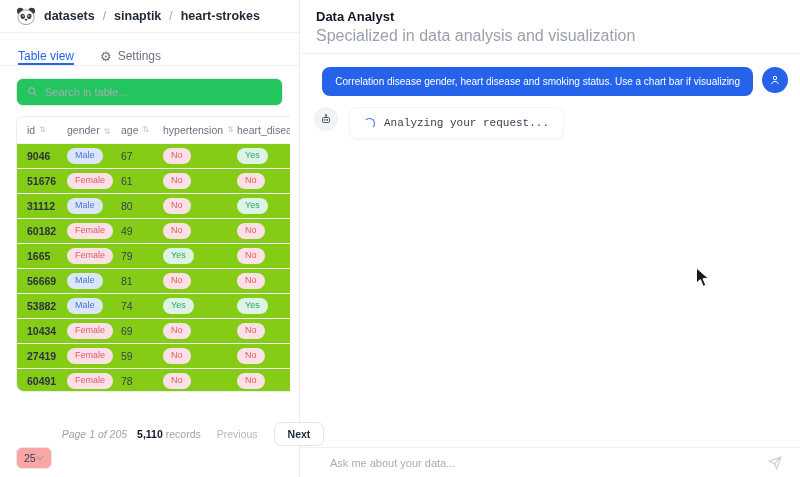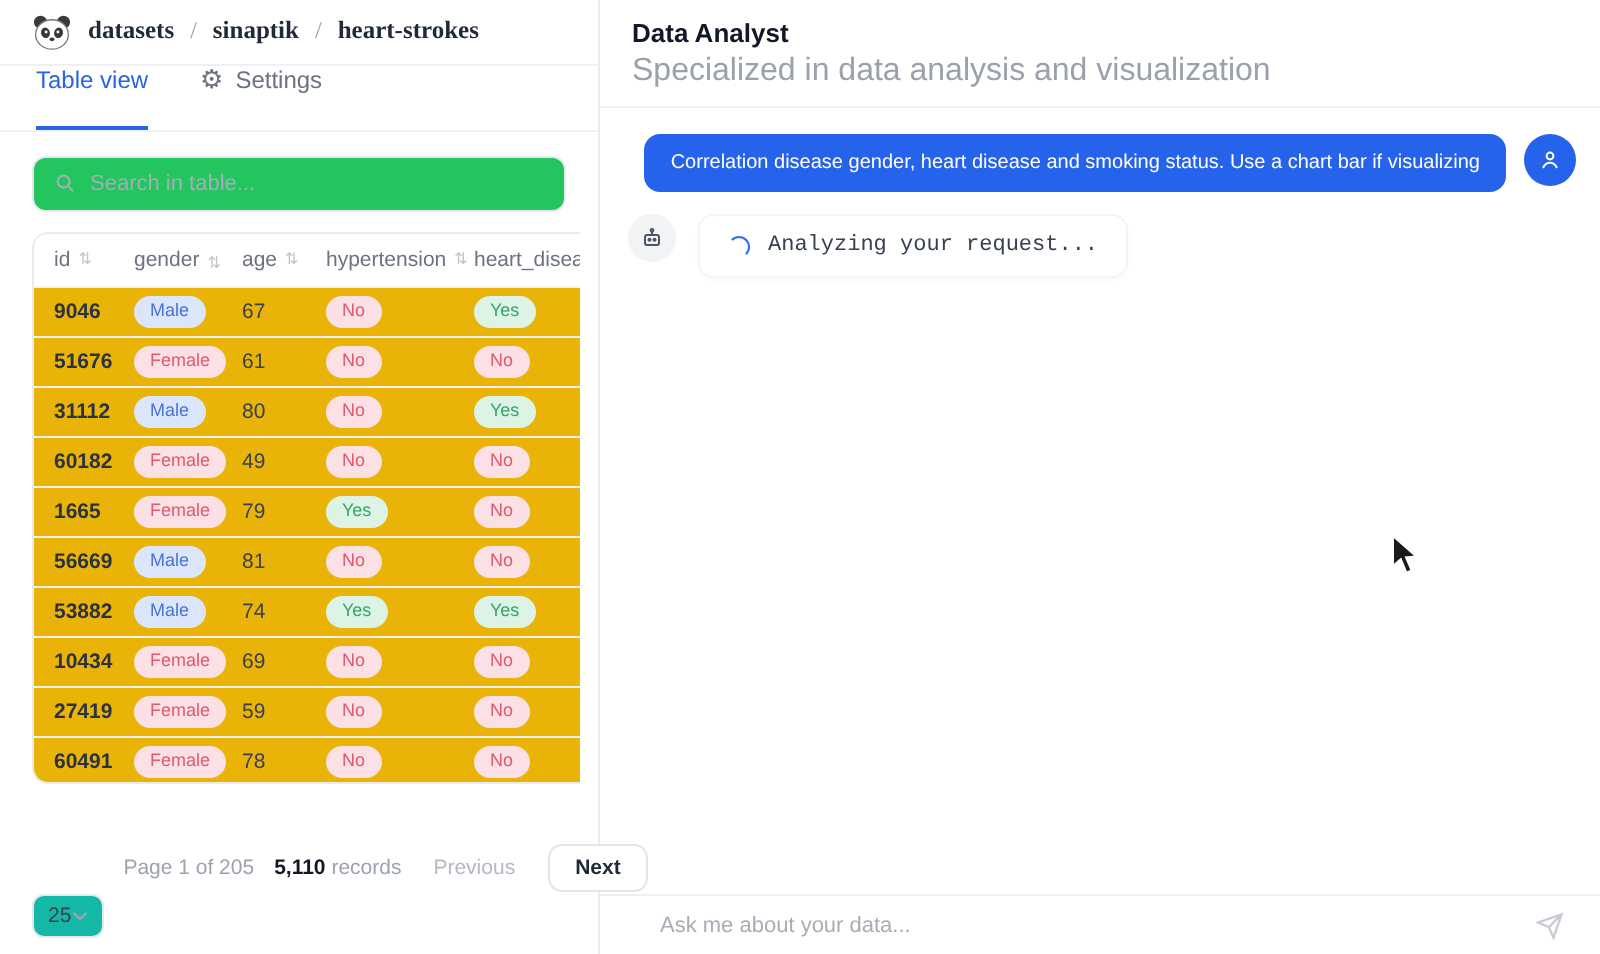--- a/index.html
+++ b/index.html
@@ -1,57 +1,57 @@
 <!DOCTYPE html>
 <html><head>
 <meta charset="utf-8">
 <style>
   * { margin:0; padding:0; box-sizing:border-box; }
   html,body { width:800px; height:477px; background:#fff; font-family:"Liberation Sans", sans-serif; overflow:hidden; }
   .app { position:relative; width:800px; height:477px; display:flex; background:#fff; }
 
   
   .left-panel { width:300px; min-width:300px; height:100%; border-right:1px solid #e9ecf0; display:flex; flex-direction:column; position:relative; }
-  .breadcrumb-bar { height:36px; display:flex; align-items:center; gap:8px; padding:0 16px; border-bottom:1px solid #eef0f3;font-family:Liberation Serif, serif; }
+  .breadcrumb-bar { height:36px; display:flex; align-items:center; gap:8px; padding:0 16px; border-bottom:1px solid #eef0f3; }
   .logo { display:flex; align-items:center; cursor:pointer; }
   .crumb { font-size:12.5px; font-weight:700; color:#1f2937; cursor:pointer; }
   .sep { font-size:12px; color:#9ca3af; }
 
   .tabs { height:36px; display:flex; align-items:stretch; gap:26px; padding:0 18px; border-bottom:1px solid #eef0f3; }
-  .tab { display:flex; align-items:flex-start; gap:6px; font-size:12px; color:#6b7280; cursor:pointer; border-bottom:2px solid transparent; }
+  .tab { display:flex; align-items:flex-end; gap:6px; font-size:12px; color:#6b7280; cursor:pointer; border-bottom:2px solid transparent; }
   .tab.active { color:#2563eb; border-bottom-color:#2563eb; font-weight:500; }
   .gear { font-size:13px; color:#6b7280; line-height:1; }
 
   .search-wrap { padding:12px 16px 10px 16px; }
   .search-box { height:28px; border:1px solid #e5e7eb; border-radius:7px; display:flex; align-items:center; gap:7px; padding:0 10px; background:#22c55e; }
   .search-box input { border:none; outline:none; flex:1; font-size:11px; color:#374151; font-family:"Liberation Sans", sans-serif; background:transparent; }
   .search-box input::placeholder { color:#a7adb7; }
 
   .table-wrap { margin-left:16px; width:274px; border:1px solid #e9ecef; border-right:none; border-radius:8px 0 0 8px; overflow:hidden; }
   .ttable { min-width:302px; }
   .thead { display:flex; height:26px; align-items:center; background:#fff; }
   .th { font-size:10.5px; color:#6b7280; display:flex; align-items:center; gap:4px; cursor:pointer; }
   .sort { font-size:8px; color:#c1c6cd; }
-  .trow { display:flex; height:25px; align-items:center; border-top:1px solid #f1f3f5; background:#eab308; cursor:pointer; }
+  .trow { display:flex; height:25px; align-items:center; border-top:1px solid #f1f3f5; background:#84cc16; cursor:pointer; }
   .td { font-size:10.5px; color:#374151; display:flex; align-items:center; }
   .c-id  { width:50px; padding-left:10px; font-weight:600; color:#2b3340; }
   .c-gen { width:54px;align-items:flex-end; }
   .c-age { width:42px; }
   .c-hyp { width:74px; }
   .c-hd  { width:82px; }
   .thead .c-id { font-weight:400; color:#6b7280; }
   .pill { font-size:9px; font-weight:500; padding:2px 8px; border-radius:999px; line-height:1.3; }
   .pill-blue  { background:#dbe6fb; color:#4a72d8; }
   .pill-pink  { background:#fbe1e5; color:#e0596d; }
   .pill-green { background:#dcf3e6; color:#34a568; }
   .pill-red   { background:#fbe1e5; color:#e0596d; }
 
   .pagination { margin-top:auto; display:flex; align-items:center; gap:10px; padding:7px 14px 8px 16px; font-size:10.5px; color:#9ca3af; }
-  .page-size { width:46px; height:22px; border:1px solid #e5e7eb; border-radius:6px; display:flex; align-items:center; justify-content:flex-end; padding:0 7px; color:#374151; cursor:pointer; background:#14b8a6;margin-top:48px; }
-  .page-info { white-space:nowrap; }
+  .page-size { width:46px; height:22px; border:1px solid #e5e7eb; border-radius:6px; display:flex; align-items:center; justify-content:flex-end; padding:0 7px; color:#374151; cursor:pointer; background:#fca5a5;margin-top:48px; }
+  .page-info { white-space:nowrap;font-style:italic; }
   .records { white-space:nowrap; }
   .records b { color:#111827; font-weight:700; }
   .prev-btn { margin-left:auto; color:#b3b9c2; cursor:pointer; padding:4px 6px; }
   .next-btn { height:24px; padding:0 13px; border:1px solid #e2e5e9; border-radius:7px; background:#fff; font-size:10.5px; font-weight:600; color:#1f2937; cursor:pointer; font-family:"Liberation Sans", sans-serif; }
 
   
   .right-panel { flex:1; height:100%; display:flex; flex-direction:column; position:relative; }
   .chat-header { padding:9px 16px 8px 16px; border-bottom:1px solid #eef0f3; }
   .chat-title { font-size:13px; font-weight:700; color:#111827; }
   .chat-subtitle { font-size:16px; color:#9aa1ab; margin-top:3px; }

